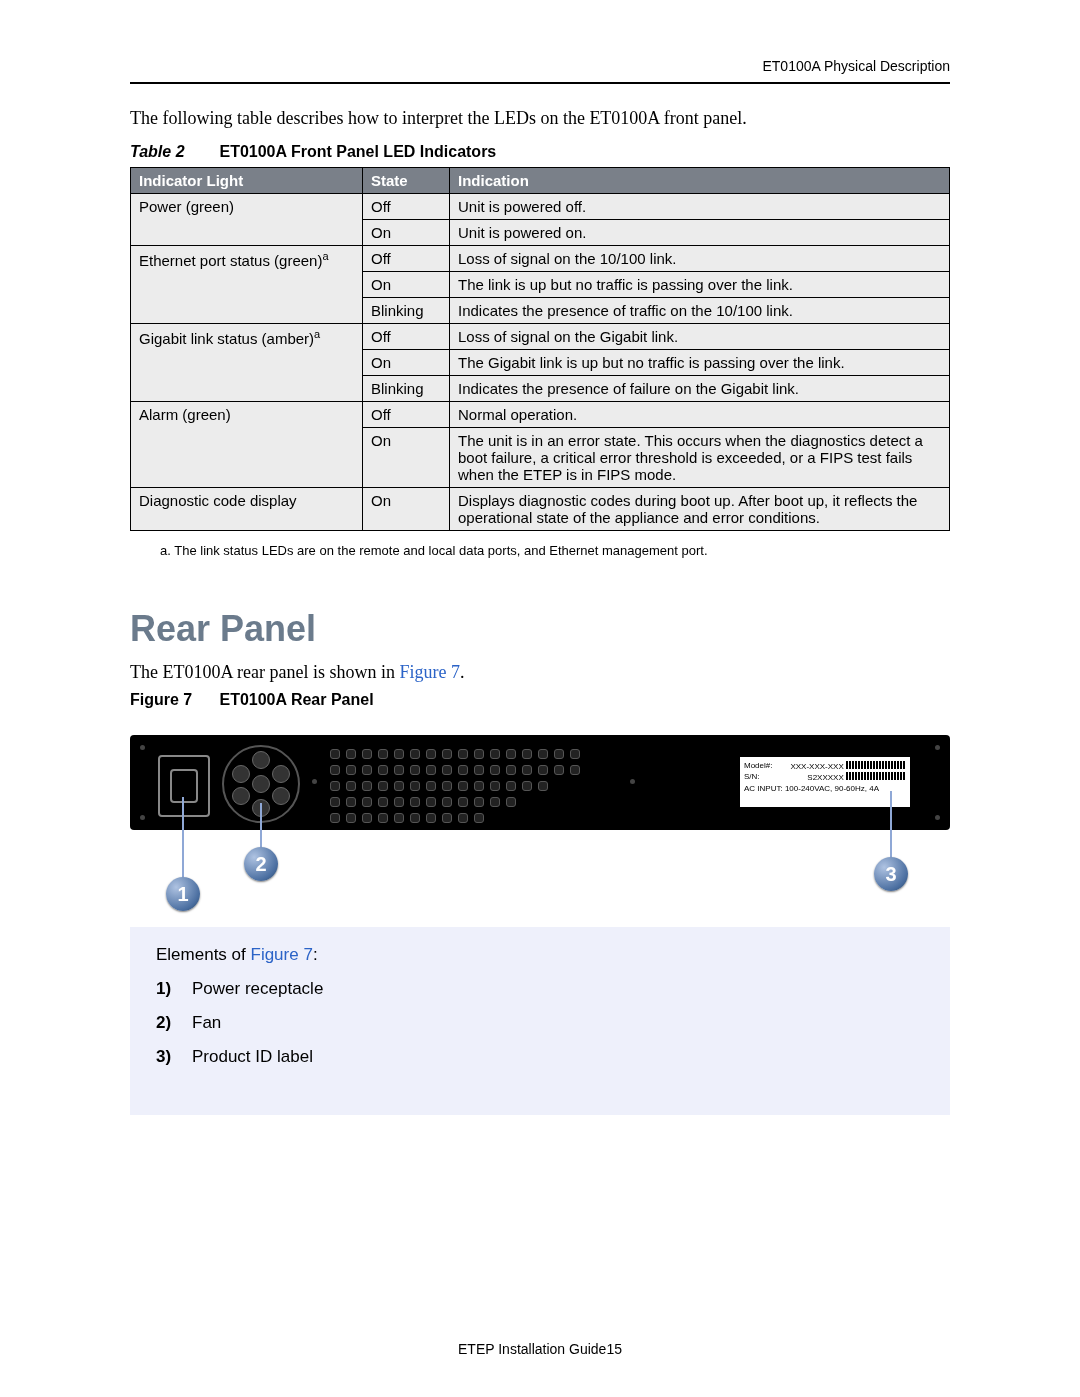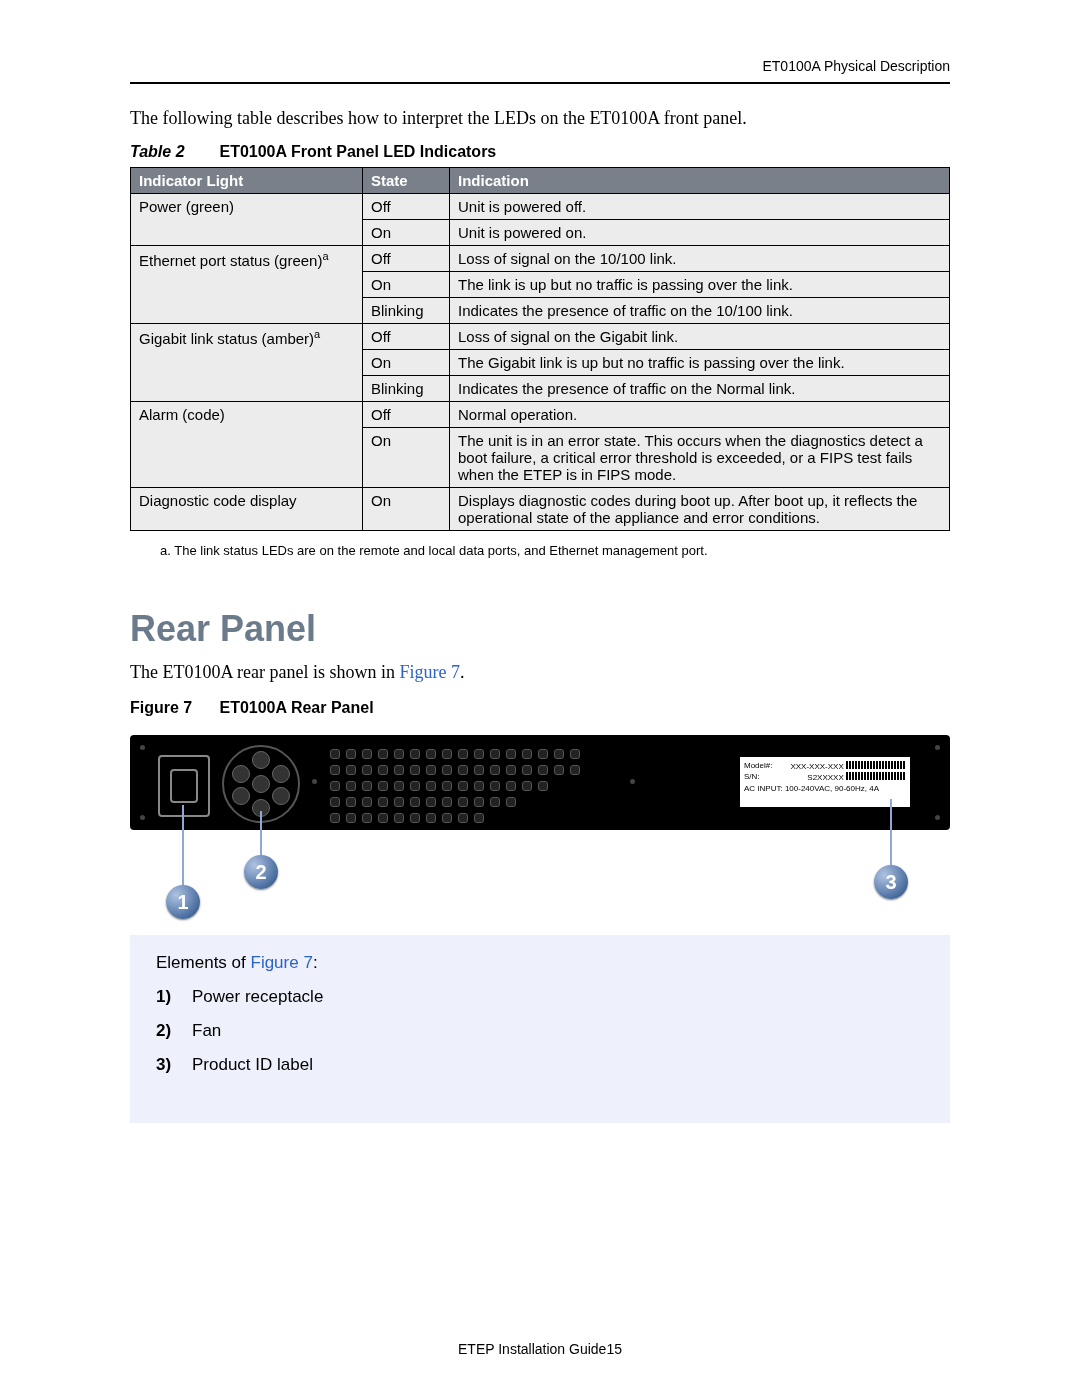--- a/index.html
+++ b/index.html
@@ -68,37 +68,37 @@
   .section-h {
     font-size: 36px;
     color: #6b7b8c;
     font-weight: bold;
     margin-top: 50px;
     margin-bottom: 12px;
   }
   .body-serif {
     font-family: "Times New Roman", serif;
     font-size: 18px;
-    margin-bottom: 16px;
+    margin-bottom: 8px;
   }
   .fig-caption {
     font-weight: bold;
     font-size: 16px;
     margin-bottom: 10px;
   }
   .fig-caption .label { display:inline-block; width: 85px; }
   .link { color: #2b63c7; }
   .rear-panel {
     position: relative;
     width: 100%;
     height: 200px;
   }
   .panel-body {
     position: absolute;
-    left: 0; top: 8px; right: 0;
+    left: 0; top: 16px; right: 0;
     height: 95px;
     background: #000;
     border-radius: 4px;
   }
   .hole { position:absolute; width:5px; height:5px; background:#444; border-radius:50%; }
   .power-socket {
     position: absolute;
     left: 28px; top: 20px;
     width: 48px; height: 58px;
     border: 2px solid #888; border-radius: 4px;
@@ -207,24 +207,24 @@
           <td class="ind-light" rowspan="3">Gigabit link status (amber)<sup>a</sup></td>
           <td class="state">Off</td>
           <td>Loss of signal on the Gigabit link.</td>
         </tr>
         <tr>
           <td class="state">On</td>
           <td>The Gigabit link is up but no traffic is passing over the link.</td>
         </tr>
         <tr>
           <td class="state">Blinking</td>
-          <td>Indicates the presence of traffic on the Normal link.</td>
-        </tr>
-        <tr>
-          <td class="ind-light" rowspan="2">Alarm (code)</td>
+          <td>Indicates the presence of failure on the Gigabit link.</td>
+        </tr>
+        <tr>
+          <td class="ind-light" rowspan="2">Alarm (green)</td>
           <td class="state">Off</td>
           <td>Normal operation.</td>
         </tr>
         <tr>
           <td class="state">On</td>
           <td>The unit is in an error state. This occurs when the diagnostics detect a boot failure, a critical error threshold is exceeded, or a FIPS test fails when the ETEP is in FIPS mode.</td>
         </tr>
         <tr>
           <td class="ind-light" rowspan="1">Diagnostic code display</td>
           <td class="state">On</td>

